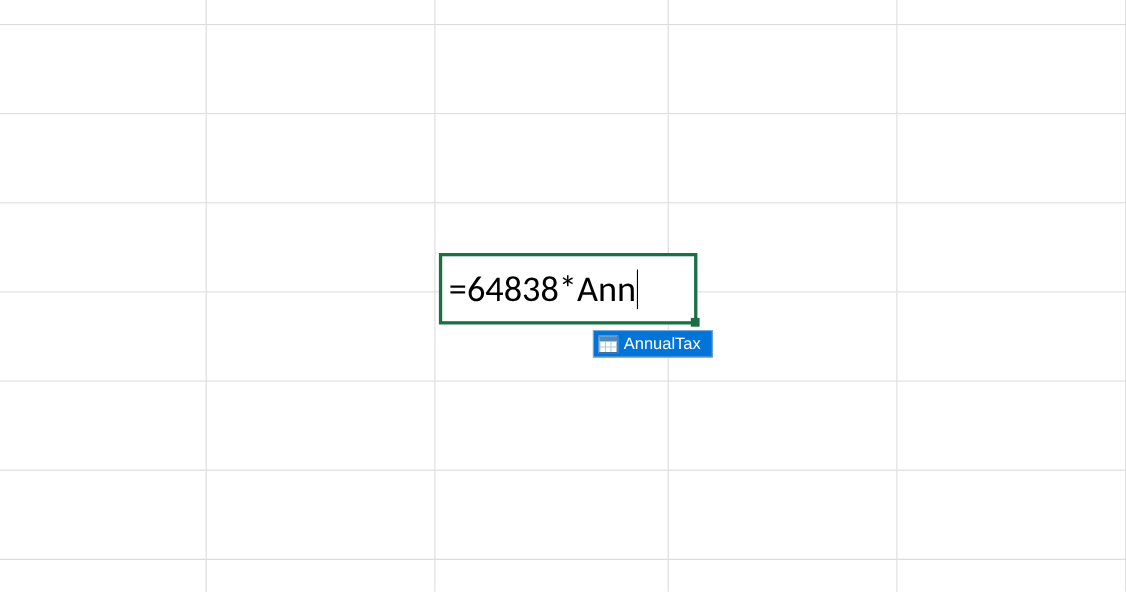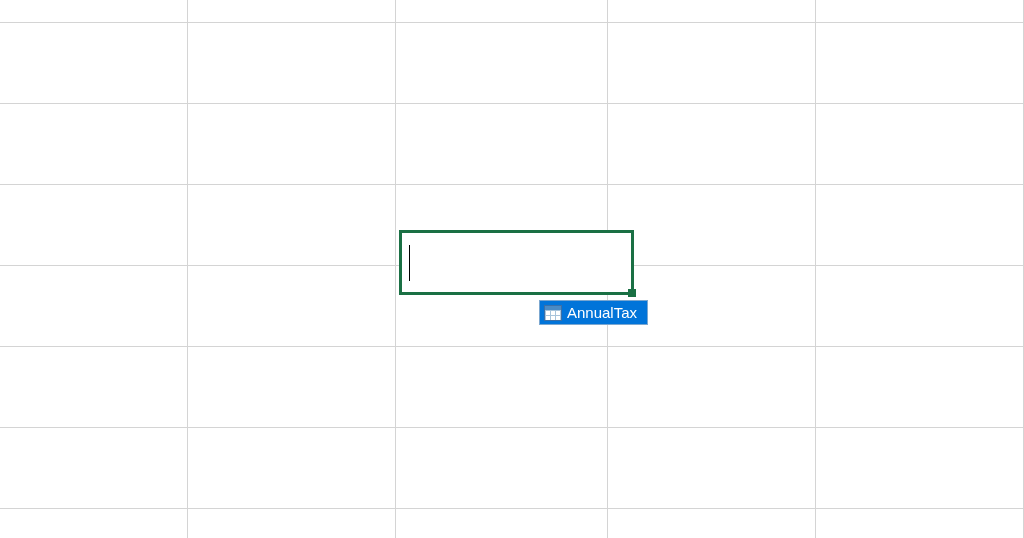--- a/index.html
+++ b/index.html
@@ -166,20 +166,21 @@
     <div class="grid-row" style="position: absolute; top: 509px; left: 0px;">
       <div class="grid-cell col-a"></div>
       <div class="grid-cell col-b"></div>
       <div class="grid-cell col-c"></div>
       <div class="grid-cell col-d"></div>
       <div class="grid-cell col-e"></div>
     </div>
   </div>
 
 <div class="active-cell" id="active-cell" style="top: 230px; left: 399px; width: 235px; height: 65px;">
+  <span>=64838*Ann</span>
     <span class="cursor"></span>
   <div class="fill-handle"></div>
 </div>
 
 <div class="autocomplete" id="autocomplete" style="top: 300px; left: 539px;">
   <span class="table-icon"></span>
   <span>AnnualTax</span>
 </div>
 
 </body></html>

